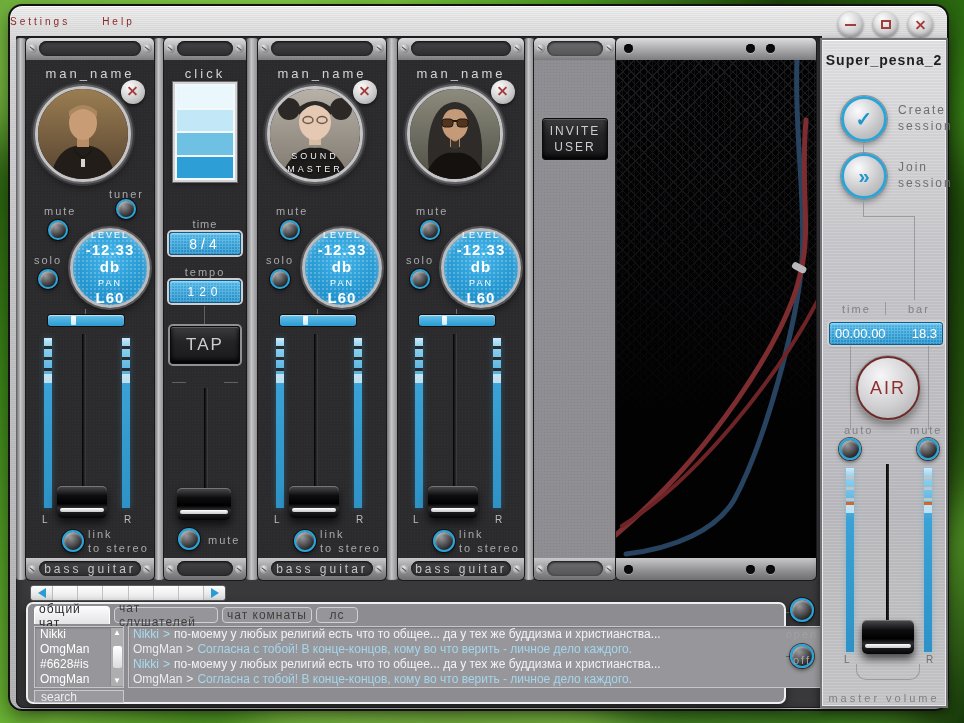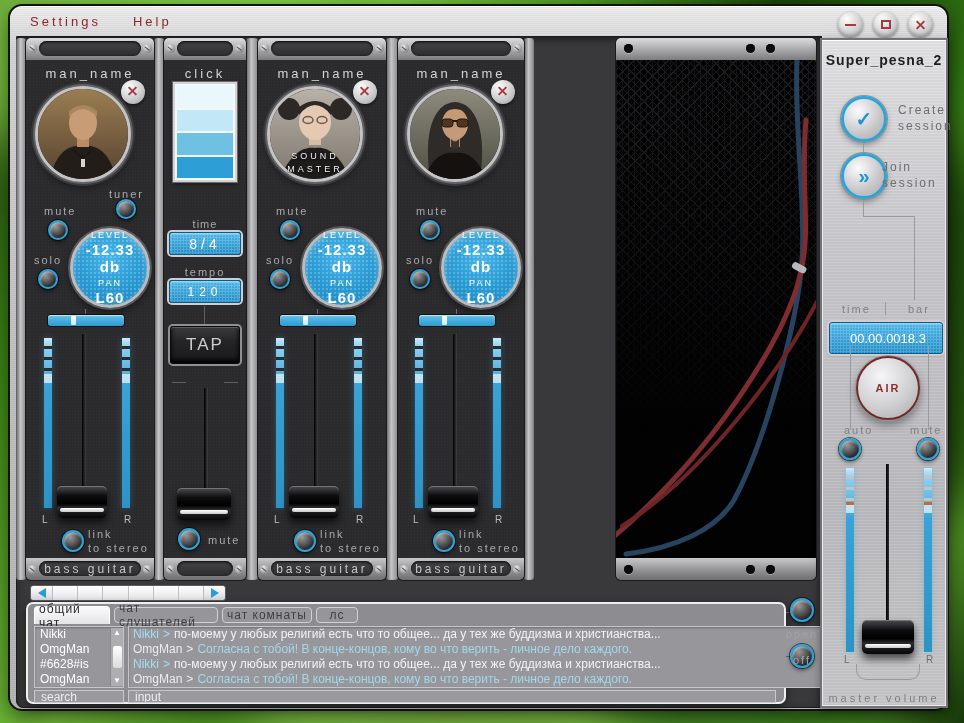--- a/index.html
+++ b/index.html
@@ -16,21 +16,21 @@
   .l4{right:60px;bottom:-40px;width:300px;height:120px;background:#32741a}
 
   
   .window{position:absolute;left:8px;top:4px;width:941px;height:707px;border-radius:14px;
     border:2px solid #121212;
     background:
       repeating-linear-gradient(180deg,rgba(255,255,255,.05) 0 1px,rgba(0,0,0,.04) 1px 2px),
       linear-gradient(180deg,#efefef,#d3d3d5 6%,#c2c2c4 45%,#b3b3b5);
     box-shadow:0 8px 22px rgba(0,0,0,.55), inset 0 1px 0 rgba(255,255,255,.85);}
   .menubar{position:absolute;left:0;top:0;right:0;height:30px;display:flex;align-items:center;
-    padding-left:20px;gap:32px;color:#8e2727;font-size:13px;letter-spacing:3px}
+    gap:32px;color:#8e2727;font-size:10px;letter-spacing:3px}
   .menu-item{cursor:default}
   .win-btns{position:absolute;right:14px;top:6px;display:flex;gap:10px}
   .win-btn{width:25px;height:25px;border-radius:50%;display:flex;align-items:center;justify-content:center;
     background:radial-gradient(circle at 35% 28%,#fcfcfc,#d2d2d4 55%,#a6a6a8);
     box-shadow:0 1px 3px rgba(0,0,0,.45), inset 0 -2px 3px rgba(0,0,0,.18)}
   .g-min{width:11px;height:2px;background:#a23c3c}
   .g-max{width:10px;height:9px;border:2px solid #a23c3c}
   .g-x{position:relative;width:11px;height:11px}
   .g-x::before,.g-x::after{content:"";position:absolute;left:0;top:5px;width:11px;height:2px;background:#a23c3c}
   .g-x::before{transform:rotate(45deg)}.g-x::after{transform:rotate(-45deg)}
@@ -166,21 +166,21 @@
     box-shadow:inset 0 1px 0 #fff,inset 0 0 0 1px #ebebed,0 3px 8px rgba(0,0,0,.35)}
   .rtitle{position:absolute;top:12px;left:0;right:0;text-align:center;font-weight:bold;font-size:14px;color:#1e1e20;letter-spacing:1px}
   .circle-btn{position:absolute;width:46px;height:46px;border-radius:50%;display:flex;align-items:center;justify-content:center;
     background:radial-gradient(circle at 35% 30%,#fbfbfd,#c6c6c8 60%,#a9a9ab);
     border:3px solid #2ba4d8;box-shadow:0 0 0 1px #8e8e90,0 3px 6px rgba(0,0,0,.35);
     color:#2196cc;font-size:20px;font-weight:bold}
   .two-line{position:absolute;color:#6e6e72;font-size:12px;letter-spacing:2px;line-height:16px}
   .air{position:absolute;width:64px;height:64px;border-radius:50%;display:flex;align-items:center;justify-content:center;
     background:radial-gradient(circle at 38% 30%,#f6f6f8,#d0d0d2 55%,#a7a7a9);
     border:2px solid #6e2b2b;box-shadow:0 0 0 1px #98989a,0 5px 10px rgba(0,0,0,.4);
-    color:#8e2f2f;font-weight:bold;font-size:11px;letter-spacing:2px}
+    color:#8e2f2f;font-weight:normal;font-size:18px;letter-spacing:2px}
   .rline{position:absolute;background:#9b9b9d}
 </style>
 </head>
 <body>
 
 <div class="bg">
   <div class="leaf l1"></div>
   <div class="leaf l2"></div>
   <div class="leaf l3"></div>
   <div class="leaf l4"></div>
@@ -407,20 +407,36 @@
       <div class="knob" style="left:35px;top:492px;width:22px;height:22px"></div>
       <span class="lab" style="left:61px;top:490px">link</span>
       <span class="lab" style="left:61px;top:504px">to stereo</span>
       <div class="cap bot">
         <div class="cap-inner">bass guitar</div>
         <div class="screw" style="left:2px;top:7px"></div>
         <div class="screw" style="right:2px;top:7px"></div>
       </div>
     </div>
 
+    <div class="strip light" style="left:518px;width:82px">
+      <div class="cap top">
+        <div class="cap-inner" style="background:linear-gradient(180deg,#6d6d70,#555558)"></div>
+        <div class="screw" style="left:2px;top:6px"></div>
+        <div class="screw" style="right:2px;top:6px"></div>
+      </div>
+      <div class="dark-btn" style="left:8px;top:80px;width:66px;height:42px;font-size:12px;line-height:16px">
+        <span>INVITE</span>
+        <span>USER</span>
+      </div>
+      <div class="cap bot">
+        <div class="cap-inner" style="background:linear-gradient(180deg,#6d6d70,#555558)"></div>
+        <div class="screw" style="left:2px;top:7px"></div>
+        <div class="screw" style="right:2px;top:7px"></div>
+      </div>
+    </div>
 
     <div class="strip" style="left:600px;width:200px;background:#2b2b2d">
       <div class="cap top">
         <div class="hole" style="left:8px;top:6px"></div>
         <div class="hole" style="left:130px;top:6px"></div>
         <div class="hole" style="left:150px;top:6px"></div>
       </div>
       <div class="mesh-body">
         <div class="mesh-tex"></div>
         <svg class="cables" viewBox="0 0 200 498">
@@ -484,21 +500,20 @@
           <span class="u">OmgMan</span><span class="sep">&gt;</span><span class="t">Согласна с тобой! В конце-концов, кому во что верить - личное дело каждого.</span>
         </div>
         <div class="vscroll" style="right:0">
           <span class="sarrow">▲</span>
           <div class="vthumb"></div>
           <span class="sarrow">▼</span>
         </div>
       </div>
 
       <input class="field" style="left: 6px; top: 86px; width: 90px; height: 13px;" readonly="" placeholder="search">
-      <input class="field" style="left: 100px; top: 86px; width: 648px; height: 13px;" readonly="" placeholder="input">
     </div>
 
     <div class="cline" style="left:770px;top:576px;width:6px;height:1px"></div>
     <div class="knob" style="left:774px;top:562px;width:24px;height:24px"></div>
     <span class="side-lab" style="left:762px;top:592px">open</span>
     <div class="cline" style="left:770px;top:620px;width:6px;height:1px"></div>
     <div class="knob" style="left:774px;top:608px;width:24px;height:24px"></div>
     <span class="side-lab" style="left:762px;top:618px">off</span>
   </div>
 
@@ -508,32 +523,32 @@
       <span>✓</span>
     </div>
     <div class="two-line" style="left:76px;top:62px">
       <div>Create</div>
         <div>session</div>
     </div>
     <div class="rline" style="left:41px;top:103px;width:1px;height:10px"></div>
     <div class="circle-btn" style="left:19px;top:113px">
       <span>»</span>
     </div>
-    <div class="two-line" style="left:60px;top:119px">
+    <div class="two-line" style="left:76px;top:119px">
       <div>Join</div>
         <div>session</div>
     </div>
     <div class="rline" style="left:41px;top:160px;width:1px;height:16px"></div>
     <div class="rline" style="left:41px;top:176px;width:51px;height:1px"></div>
     <div class="rline" style="left:92px;top:176px;width:1px;height:84px"></div>
 
     <span class="lab" style="left:20px;top:263px;color:#808084">time</span>
     <span class="lab" style="left:86px;top:263px;color:#808084">bar</span>
     <div class="rline" style="left:63px;top:262px;width:1px;height:13px"></div>
-    <div class="blue-chip" style="left:7px;top:282px;width:114px;height:32px;font-size:13px;justify-content:space-between;padding:0 20px">
+    <div class="blue-chip" style="left:7px;top:282px;width:114px;height:23px;font-size:13px;justify-content:space-between;padding:0 5px">
       <span>00.00.00</span>
       <span>18.3</span>
     </div>
 
     <div class="rline" style="left:28px;top:306px;width:1px;height:84px"></div>
     <div class="rline" style="left:106px;top:306px;width:1px;height:84px"></div>
     <div class="air" style="left:34px;top:316px">AIR</div>
 
     <span class="lab" style="left:22px;top:384px;color:#808084">auto</span>
     <span class="lab" style="left:88px;top:384px;color:#808084">mute</span>

